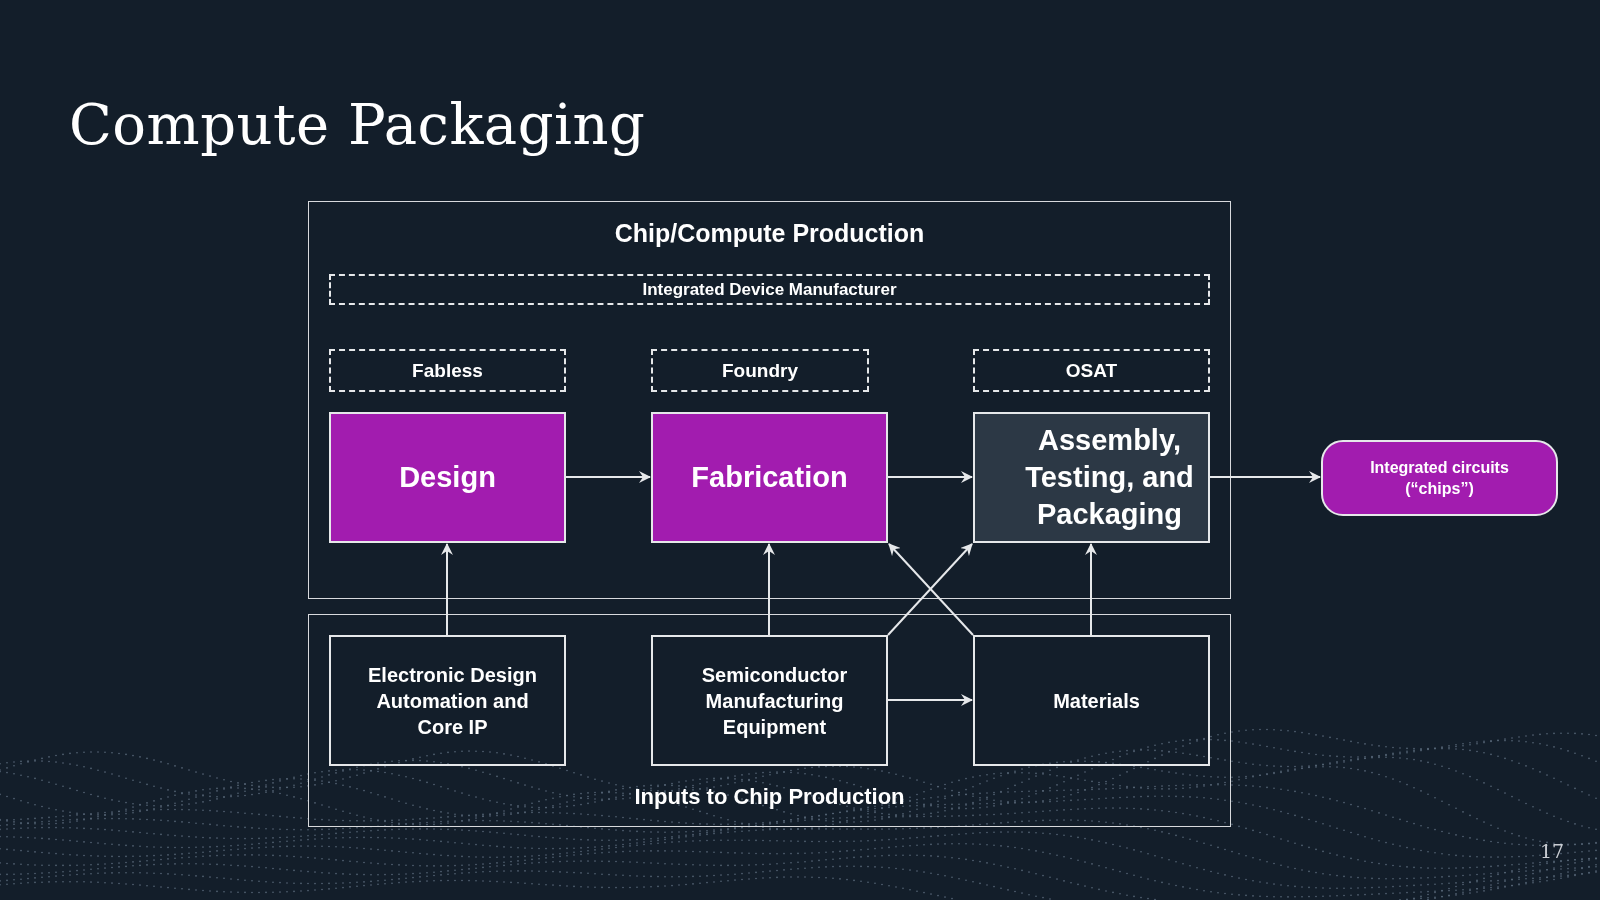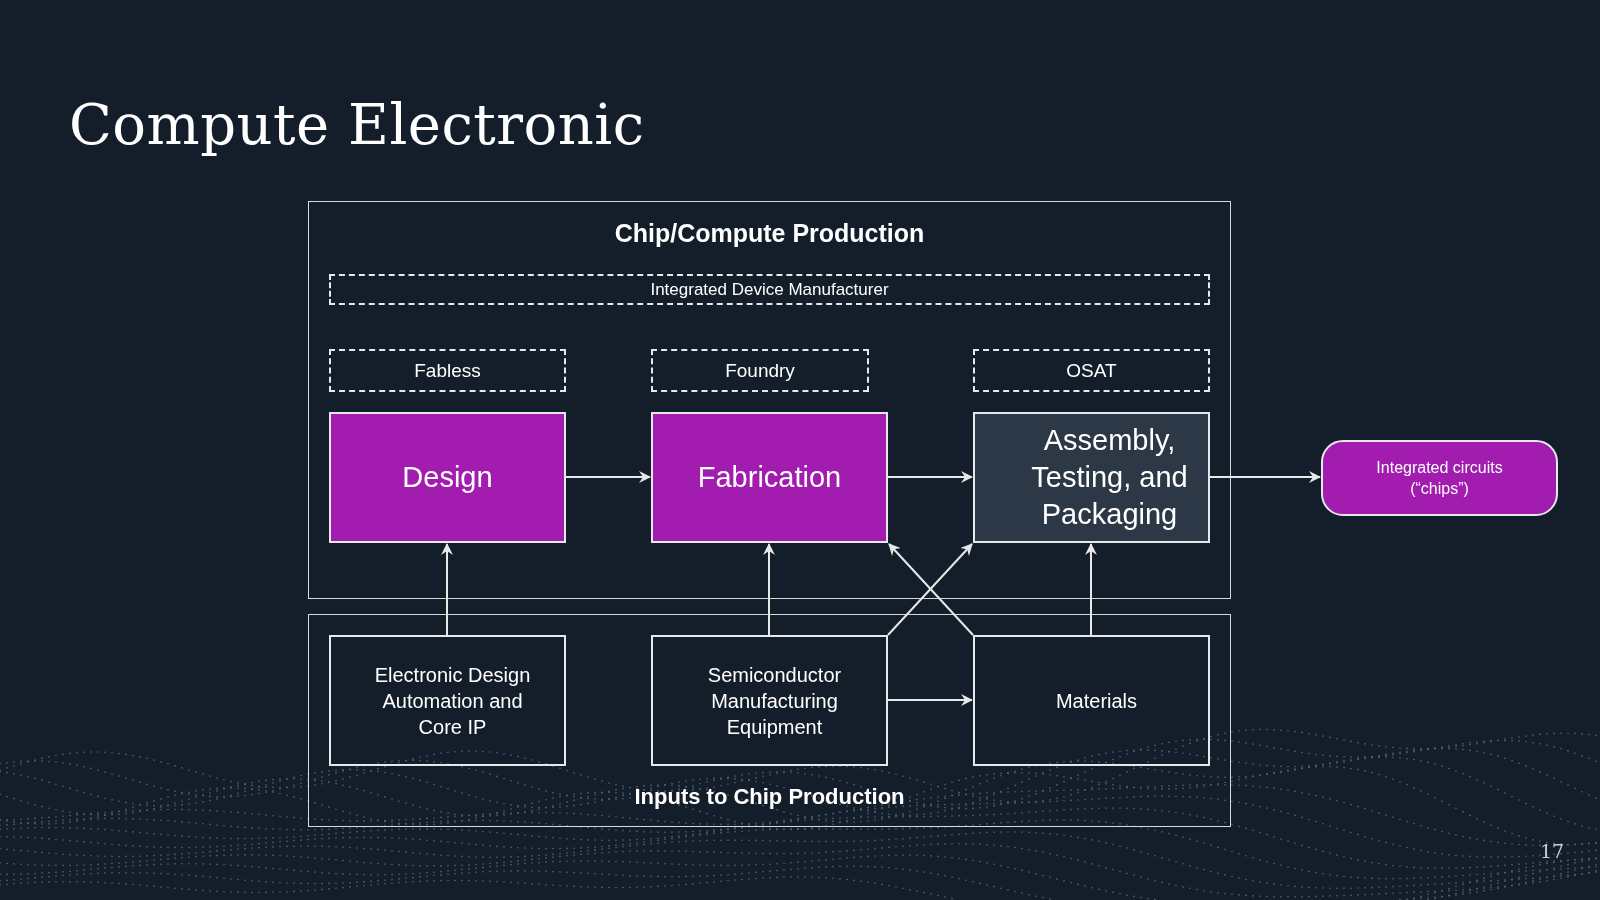--- a/index.html
+++ b/index.html
@@ -17,21 +17,21 @@
     font-size:56px; font-weight:normal; color:#ffffff; letter-spacing:0.5px;
   }
   .page-num {
     position:absolute; left:1540px; top:840px;
     font-family:"DejaVu Serif", serif; font-size:19px; color:#c9cdd2;
   }
   .box {
     position:absolute; box-sizing:border-box;
     border:2px solid #e6e8ea;
     display:flex; align-items:center; justify-content:center; 
-    font-weight:normal;
+    font-weight:bold;
   }
   .frame { border:1.5px solid #d8dadd; background:transparent; }
   .dashed { border:2px dashed #e6e8ea; font-size:19px; }
   .node { background:#a21caf; }
   .node.big { font-size:29px; line-height:37px; }
   .node.mid { font-size:20px; line-height:26px;padding-left:10px; }
   .node.hl { background:#2c3845; }
   .frame-label {
     position:absolute; font-weight:bold; text-align:center;
   }
@@ -3093,21 +3093,21 @@
       <circle cx="1554" cy="862.4" r="0.8"></circle>
       <circle cx="1561" cy="861.4" r="0.8"></circle>
       <circle cx="1568" cy="860.5" r="0.8"></circle>
       <circle cx="1575" cy="859.7" r="0.8"></circle>
       <circle cx="1582" cy="859.1" r="0.8"></circle>
       <circle cx="1589" cy="858.6" r="0.8"></circle>
       <circle cx="1596" cy="858.3" r="0.8"></circle>
     </g>
 </svg>
 
-<div class="title">Compute Electronic</div>
+<div class="title">Compute Packaging</div>
 
 <div class="box frame" style="left:308px; top:201px; width:923px; height:398px;"></div>
 <div class="frame-label" style="left:308px; top:219px; width:923px; font-size:25px;">Chip/Compute Production</div>
 
 <div class="box frame" style="left:308px; top:614px; width:923px; height:213px;"></div>
 <div class="frame-label" style="left:308px; top:784px; width:923px; font-size:22px;">Inputs to Chip Production</div>
 
 <div class="box dashed" style="left:329px; top:274px; width:881px; height:31px; font-size:17px;">
   <span>Integrated Device Manufacturer</span>
 </div>

